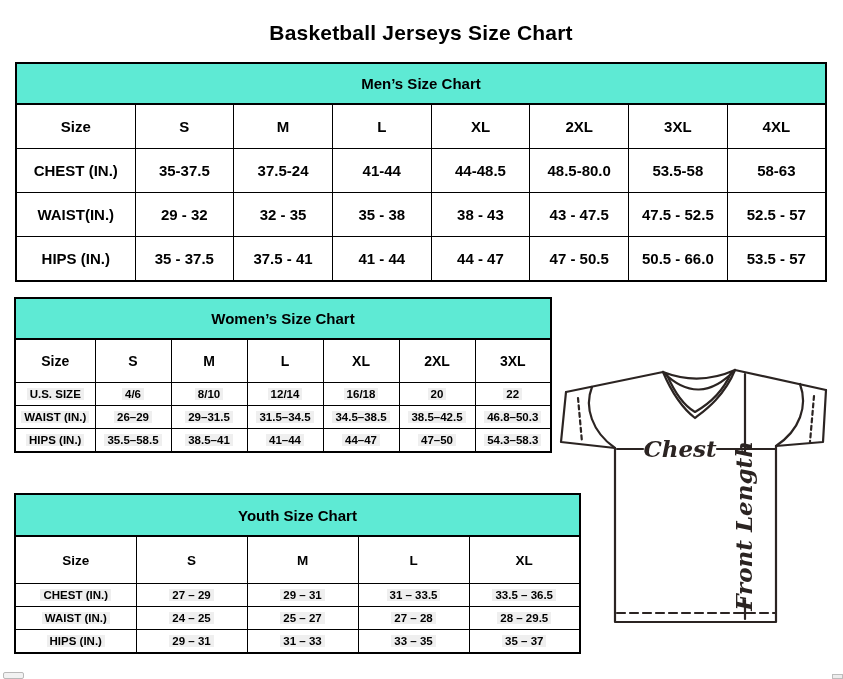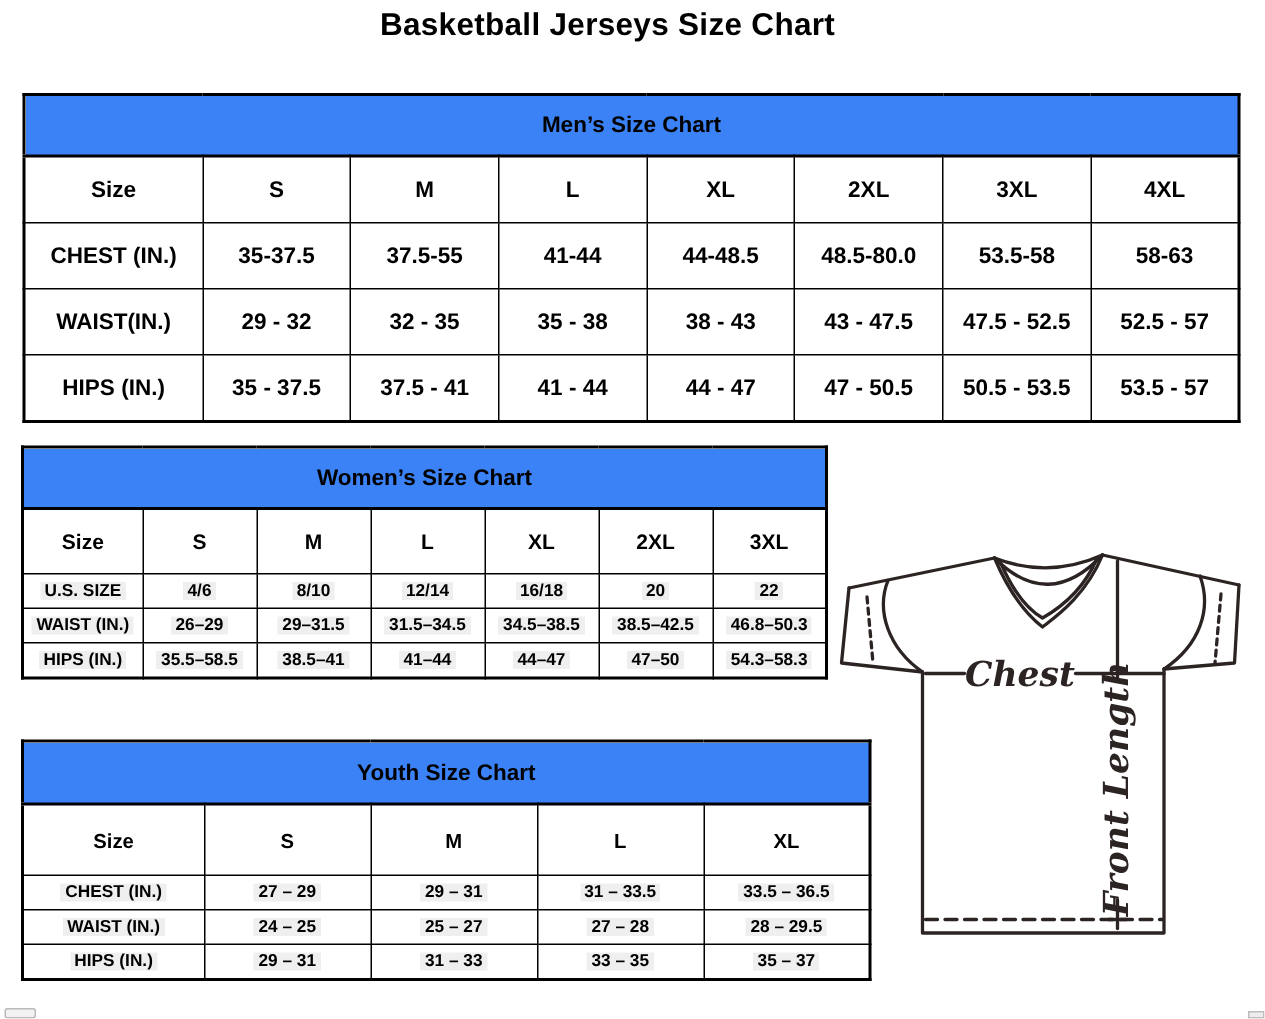--- a/index.html
+++ b/index.html
@@ -2,33 +2,33 @@
 <html><head>
 <meta charset="utf-8">
 <style>
   html,body { margin:0; padding:0; }
   body {
     width:843px; height:679px; background:#ffffff; position:relative;
     font-family:"Liberation Sans", sans-serif; color:#000;
     overflow:hidden;
   }
   .page-title {
-    position:absolute; left:0; top:5px; width:810px; margin:0;
+    position:absolute; left:0; top:5px; width:810px; margin:16px;
     text-align:center; font-size:21px; font-weight:bold; letter-spacing:0.2px;
   }
   table.tbl {
     position:absolute; border-collapse:collapse; table-layout:fixed;
     border:2px solid #000;
   }
   .tbl th, .tbl td {
     border:1px solid #000; text-align:center; vertical-align:middle;
     padding:0; overflow:hidden; white-space:nowrap;
   }
   .tbl .tbl-title {
-    background:#3b82f6; font-size:15px; font-weight:bold;
+    background:#5eead4; font-size:15px; font-weight:bold;
     border-bottom:2px solid #000;
   }
   
   .hl { background:#efefef; padding:0 3px; }
   .mens .hl { background:transparent; padding:0; }
 
   
   .mens { left:15px; top:62px; width:812px; }
   .mens .title-row { height:41px; }
   .mens .size-row th { height:43px; font-size:15px; }
@@ -83,21 +83,21 @@
         <th>XL</th>
         <th>2XL</th>
         <th>3XL</th>
         <th>4XL</th>
       </tr>
   </thead>
   <tbody>
       <tr>
         <td><span class="hl">CHEST (IN.)</span></td>
         <td><span class="hl">35-37.5</span></td>
-        <td><span class="hl">37.5-55</span></td>
+        <td><span class="hl">37.5-24</span></td>
         <td><span class="hl">41-44</span></td>
         <td><span class="hl">44-48.5</span></td>
         <td><span class="hl">48.5-80.0</span></td>
         <td><span class="hl">53.5-58</span></td>
         <td><span class="hl">58-63</span></td>
       </tr>
       <tr>
         <td><span class="hl">WAIST(IN.)</span></td>
         <td><span class="hl">29 - 32</span></td>
         <td><span class="hl">32 - 35</span></td>
@@ -107,21 +107,21 @@
         <td><span class="hl">47.5 - 52.5</span></td>
         <td><span class="hl">52.5 - 57</span></td>
       </tr>
       <tr>
         <td><span class="hl">HIPS (IN.)</span></td>
         <td><span class="hl">35 - 37.5</span></td>
         <td><span class="hl">37.5 - 41</span></td>
         <td><span class="hl">41 - 44</span></td>
         <td><span class="hl">44 - 47</span></td>
         <td><span class="hl">47 - 50.5</span></td>
-        <td><span class="hl">50.5 - 53.5</span></td>
+        <td><span class="hl">50.5 - 66.0</span></td>
         <td><span class="hl">53.5 - 57</span></td>
       </tr>
     </tbody>
 </table>
 
 <table class="tbl womens">
   <colgroup>
       <col style="width:80px">
     </colgroup>
   <thead>

